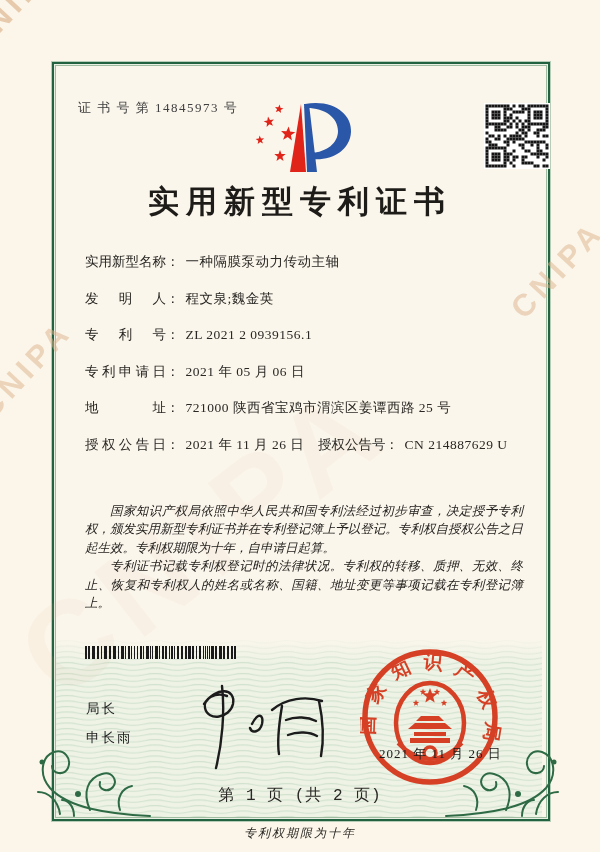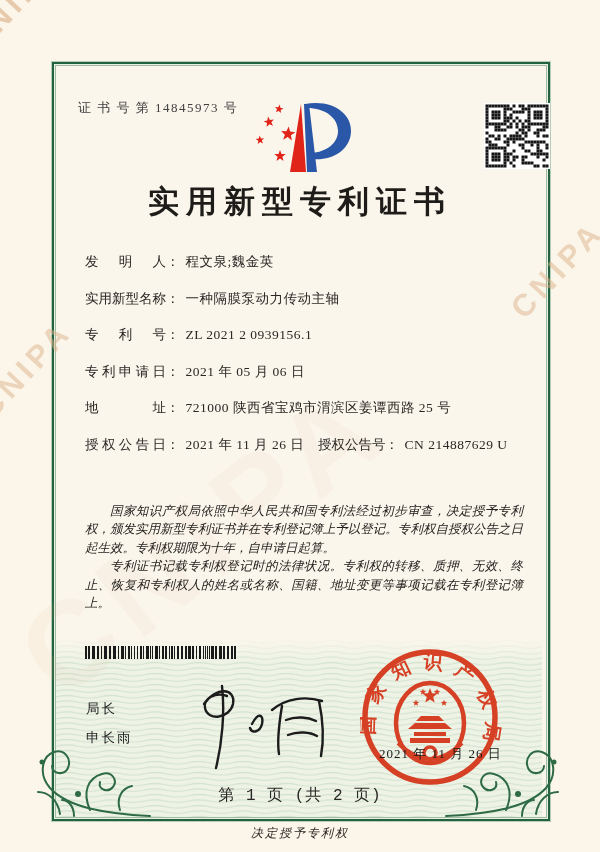--- a/index.html
+++ b/index.html
@@ -323,24 +323,24 @@
       <rect x="49.5" y="61.5" width="3" height="3" fill="#151515"></rect>
       <rect x="52.5" y="61.5" width="3" height="3" fill="#151515"></rect>
       <rect x="58.5" y="61.5" width="3" height="3" fill="#151515"></rect>
       <rect x="61.5" y="61.5" width="3" height="3" fill="#151515"></rect>
     </svg>
 
   <div class="title">实用新型专利证书</div>
 
   <div class="fields">
     <div class="f-row">
+      <span class="f-label">实用新型名称</span><span class="f-colon">：</span><span class="f-value">一种隔膜泵动力传动主轴</span>
+    </div>
+    <div class="f-row">
       <span class="f-label">发明人</span><span class="f-colon">：</span><span class="f-value">程文泉;魏金英</span>
-    </div>
-    <div class="f-row">
-      <span class="f-label">实用新型名称</span><span class="f-colon">：</span><span class="f-value">一种隔膜泵动力传动主轴</span>
     </div>
     <div class="f-row">
       <span class="f-label">专利号</span><span class="f-colon">：</span><span class="f-value">ZL 2021 2 0939156.1</span>
     </div>
     <div class="f-row">
       <span class="f-label">专利申请日</span><span class="f-colon">：</span><span class="f-value">2021 年 05 月 06 日</span>
     </div>
     <div class="f-row">
       <span class="f-label">地址</span><span class="f-colon">：</span><span class="f-value">721000 陕西省宝鸡市渭滨区姜谭西路 25 号</span>
     </div>
@@ -465,15 +465,15 @@
       <path d="M62,82 C54,64 60,50 74,46 C84,43 90,52 85,59 C80,65 70,62 72,54"></path>
       <path d="M32,86 C30,72 20,64 10,64"></path>
       <path d="M92,82 C88,70 94,60 104,58"></path>
       <path d="M46,88 C46,78 40,72 34,72"></path>
       <circle cx="50" cy="66" r="3" fill="#2e6b45" stroke="none"></circle>
       <circle cx="14" cy="34" r="2.5" fill="#2e6b45" stroke="none"></circle>
     </g>
   </svg>
 
   <div class="page-info">第 1 页 (共 2 页)</div>
-  <div class="note">决定授予专利权</div>
+  <div class="note">专利权期限为十年</div>
 
 </div>
 
 </body></html>

